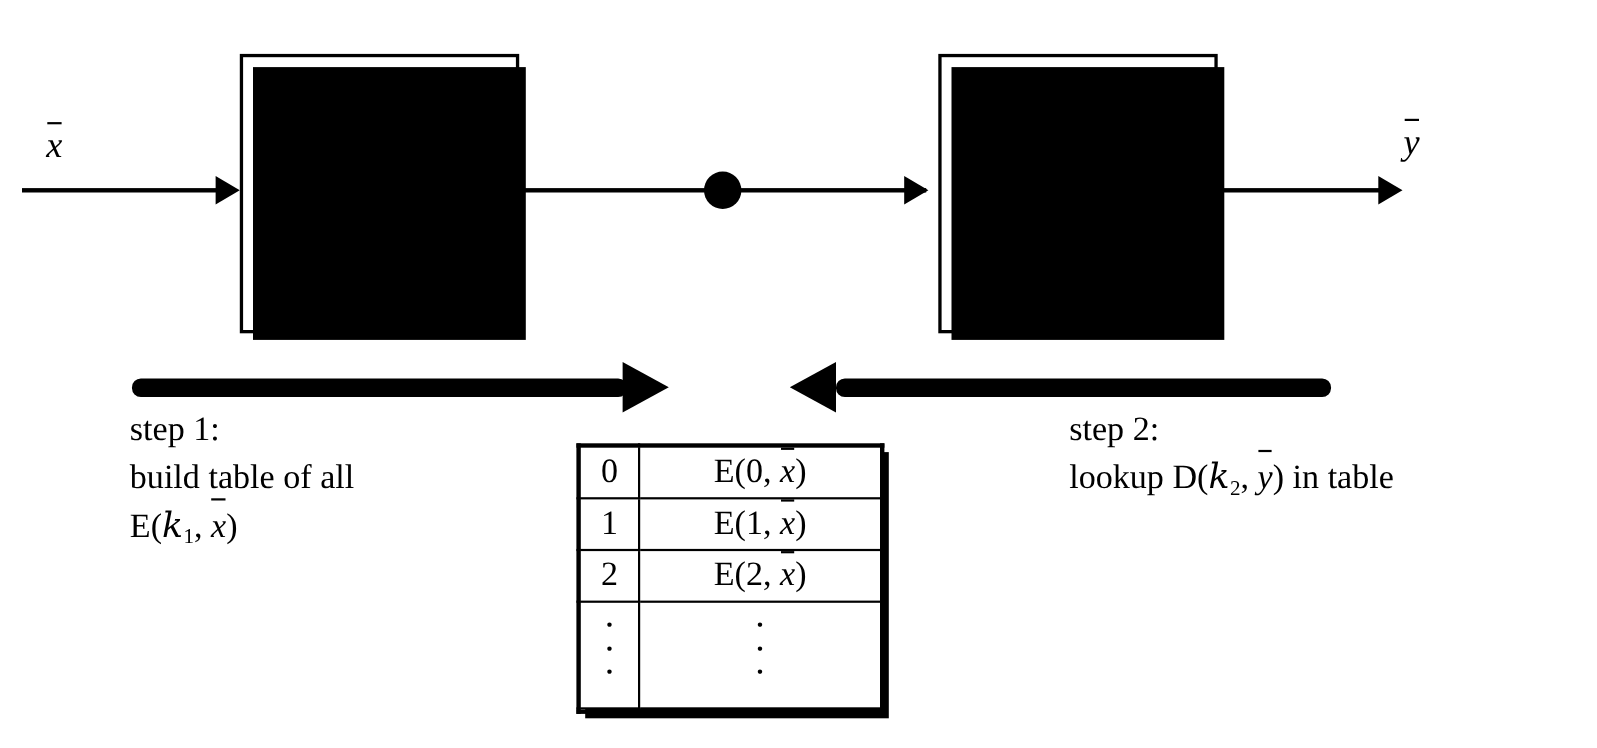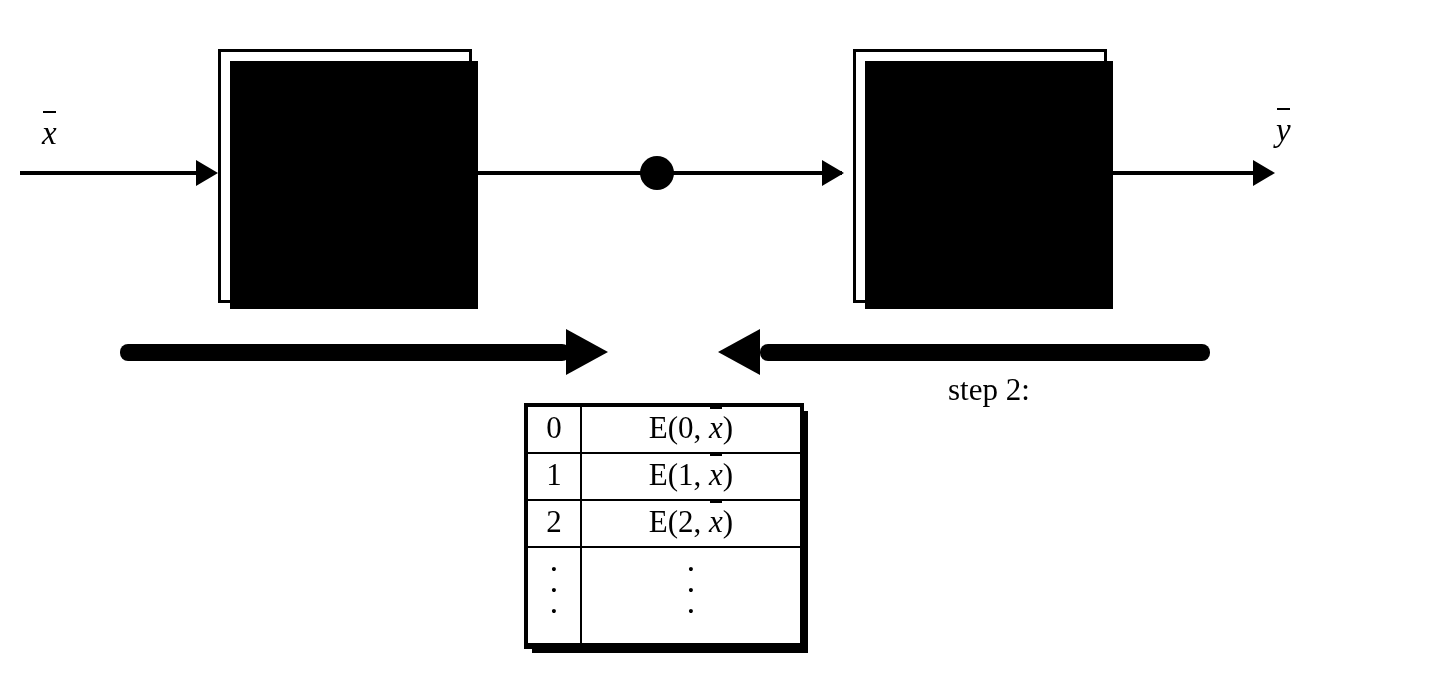--- a/index.html
+++ b/index.html
@@ -205,23 +205,33 @@
   <div class="io-label" style="left:1276px; top:112px;">
     <span class="math bar">y</span>
   </div>
 
   <div class="fat-arrow-shaft" style="left:120px; top:344px; width:450px;"></div>
   <div class="fat-arrow-head fat-head-right" style="left:566px; top:329px;"></div>
 
   <div class="fat-arrow-shaft" style="left:760px; top:344px; width:450px;"></div>
   <div class="fat-arrow-head fat-head-left" style="left:718px; top:329px;"></div>
 
-
-  <div class="caption" style="left:948px; top:368px;">
+  <div class="caption" style="left:118px; top:368px;">
+    <div>step 1:</div>
+    <div>build table of all</div>
+    <div>
+      <span class="math"><span class="up">E</span><span class="up">(</span><span class="kappa">k</span><span class="sub">1</span><span class="up">,&nbsp;</span><span class="bar">x</span><span class="up">)</span></span>
+    </div>
+  </div>
+
+  <div class="caption" style="left:972px; top:368px;">
     <div>step 2:</div>
+    <div>
+      lookup&nbsp;<span class="math"><span class="up">D</span><span class="up">(</span><span class="kappa">k</span><span class="sub">2</span><span class="up">,&nbsp;</span><span class="bar">y</span><span class="up">)</span></span>&nbsp;in table
+    </div>
   </div>
 
   <table class="lookup-table" style="left:524px; top:403px;">
     <tbody>
       <tr>
         <td class="col-key">0</td>
         <td class="col-val">
           <span class="math"><span class="up">E</span><span class="up">(</span><span class="up">0</span><span class="up">,&nbsp;</span><span class="bar">x</span><span class="up">)</span></span>
         </td>
       </tr>

